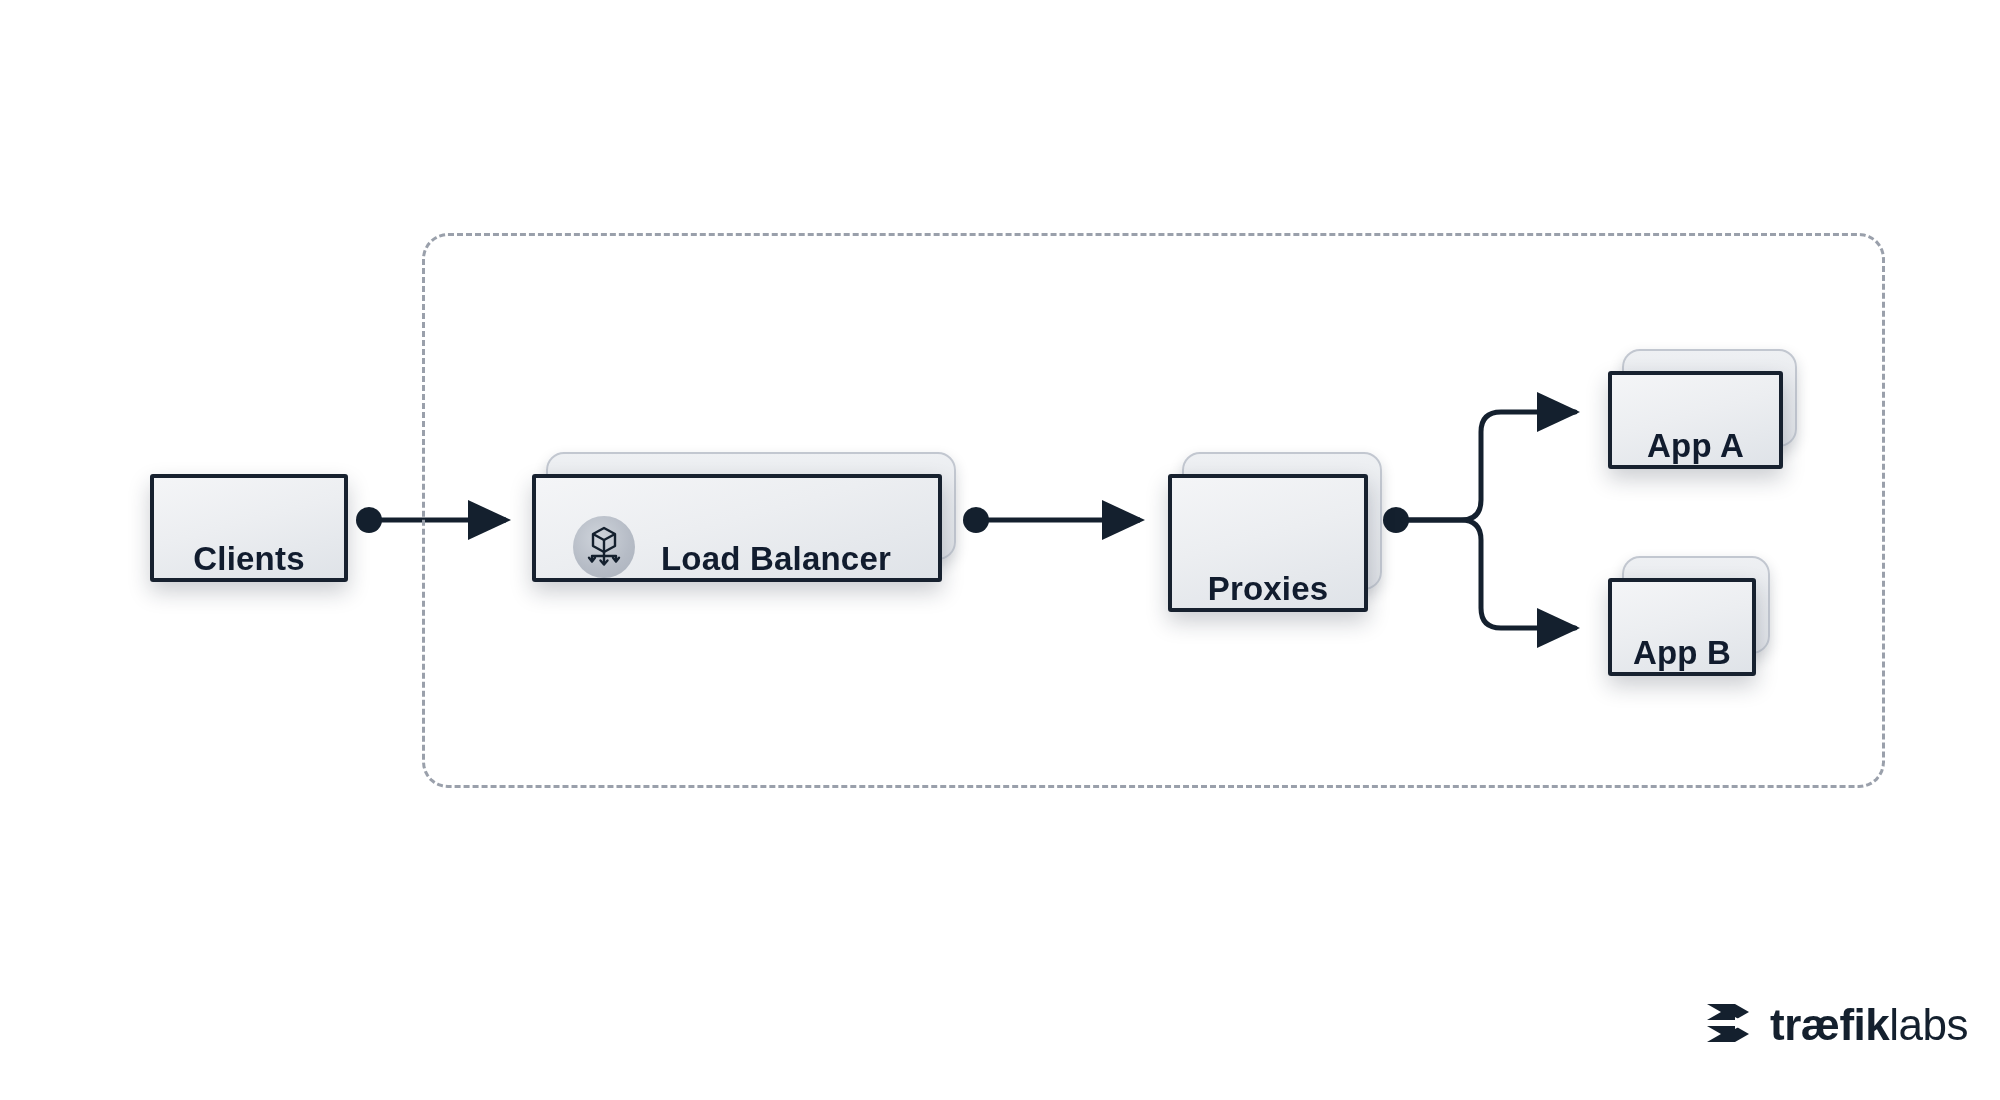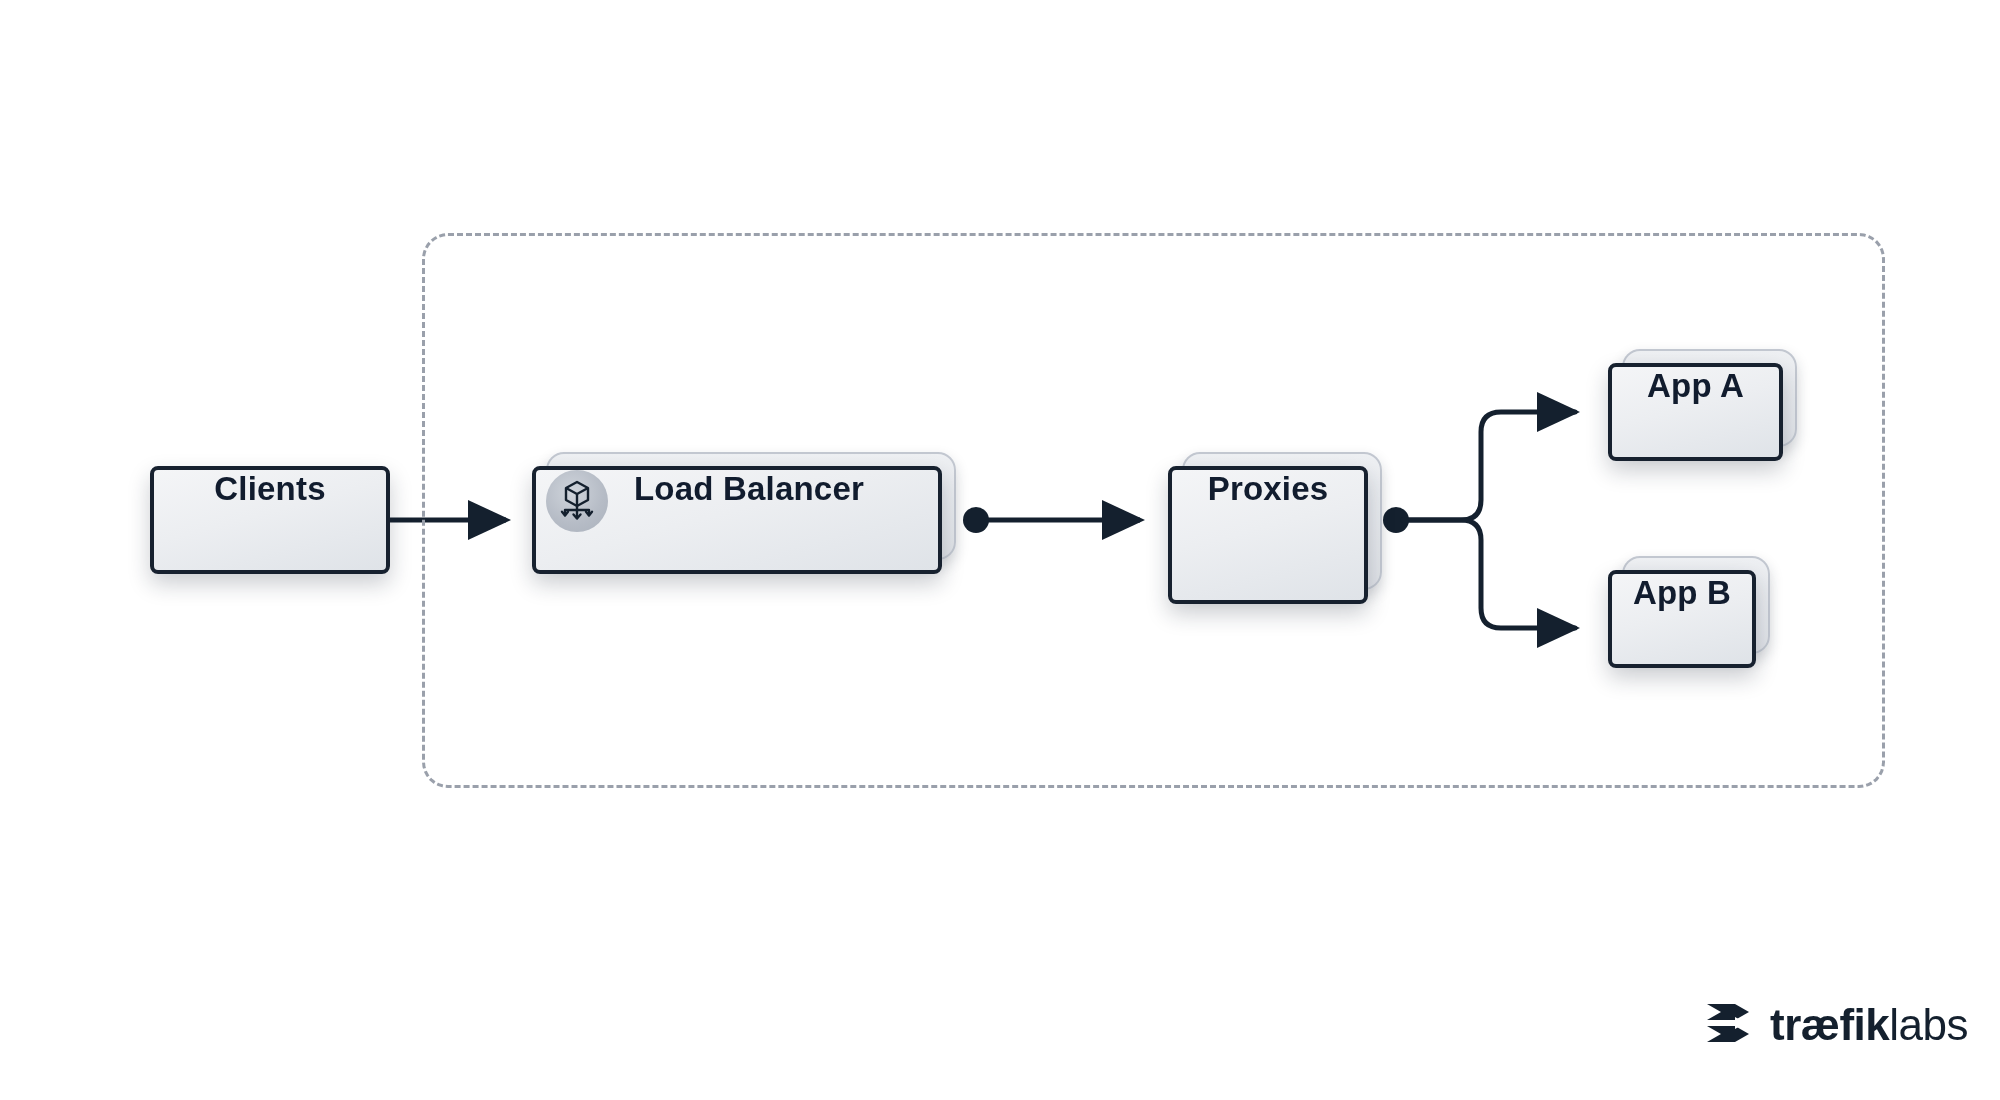--- a/index.html
+++ b/index.html
@@ -52,62 +52,62 @@
     background: linear-gradient(180deg, #eef0f3 0%, #dfe2e7 100%);
     border: 2px solid #c2c7d0;
     box-sizing: border-box;
     box-shadow: 0 6px 14px rgba(23,33,51,0.18);
     z-index: 0;
   }
 
   .node-card {
     position: absolute;
     left: 0;
-    top: 0;
+    top: 8px;
     width: 100%;
     height: 100%;
     border: 4px solid #17212f;
-    border-radius: 8px;
+    border-radius: 3px;
     background: linear-gradient(165deg, #f4f5f7 0%, #eceef1 45%, #dfe3e8 100%);
     box-shadow: 0 10px 22px rgba(23,33,51,0.22);
     box-sizing: border-box;
     display: flex;
-    align-items: flex-start;
+    align-items: flex-end;
     justify-content: center;
     z-index: 1;
   }
 
   .node-label {
     font-size: 33px;
     font-weight: bold;
     color: #111c2e;
     letter-spacing: 0.2px;
     white-space: nowrap;
   }
 
   
   .node-card.with-icon {
     justify-content: flex-start;
-    padding-left: 10px;
+    padding-left: 37px;
   }
   .lb-icon-badge {
     width: 62px;
     height: 62px;
     border-radius: 50%;
     background: radial-gradient(circle at 42% 36%, #cfd4db 0%, #b6bcc6 58%, #aab1bc 100%);
     display: flex;
     align-items: center;
     justify-content: center;
     flex: 0 0 auto;
     margin-right: 26px;
   }
   .lb-icon-badge svg { display: block; }
 
   
-  #node-clients      { left: 150px;  top: 466px; width: 240px; height: 108px; }
+  #node-clients      { left: 150px;  top: 466px; width: 198px; height: 108px; }
   #node-loadbalancer { left: 532px;  top: 466px; width: 410px; height: 108px; }
   #node-proxies      { left: 1168px; top: 466px; width: 200px; height: 138px; }
   #node-appa         { left: 1608px; top: 363px; width: 175px; height: 98px; }
   #node-appb         { left: 1608px; top: 570px; width: 148px; height: 98px; }
 
   
   .logo {
     position: absolute;
     left: 1705px;
     top: 1000px;

